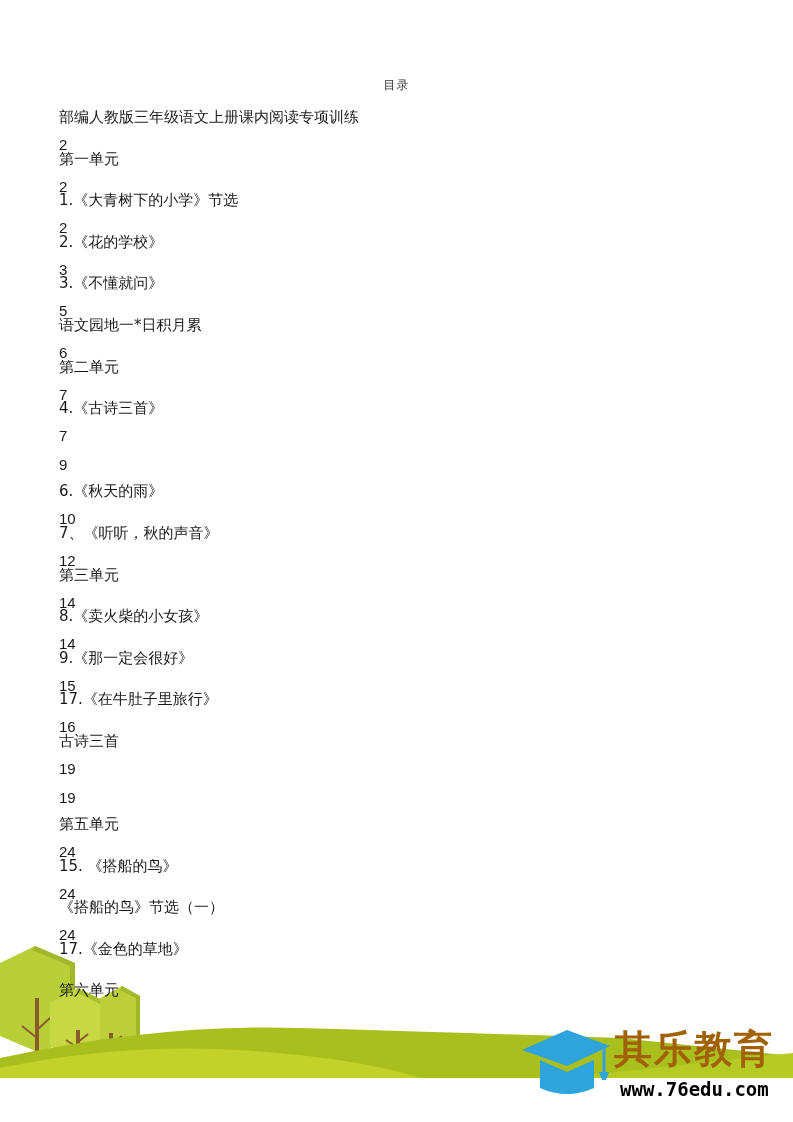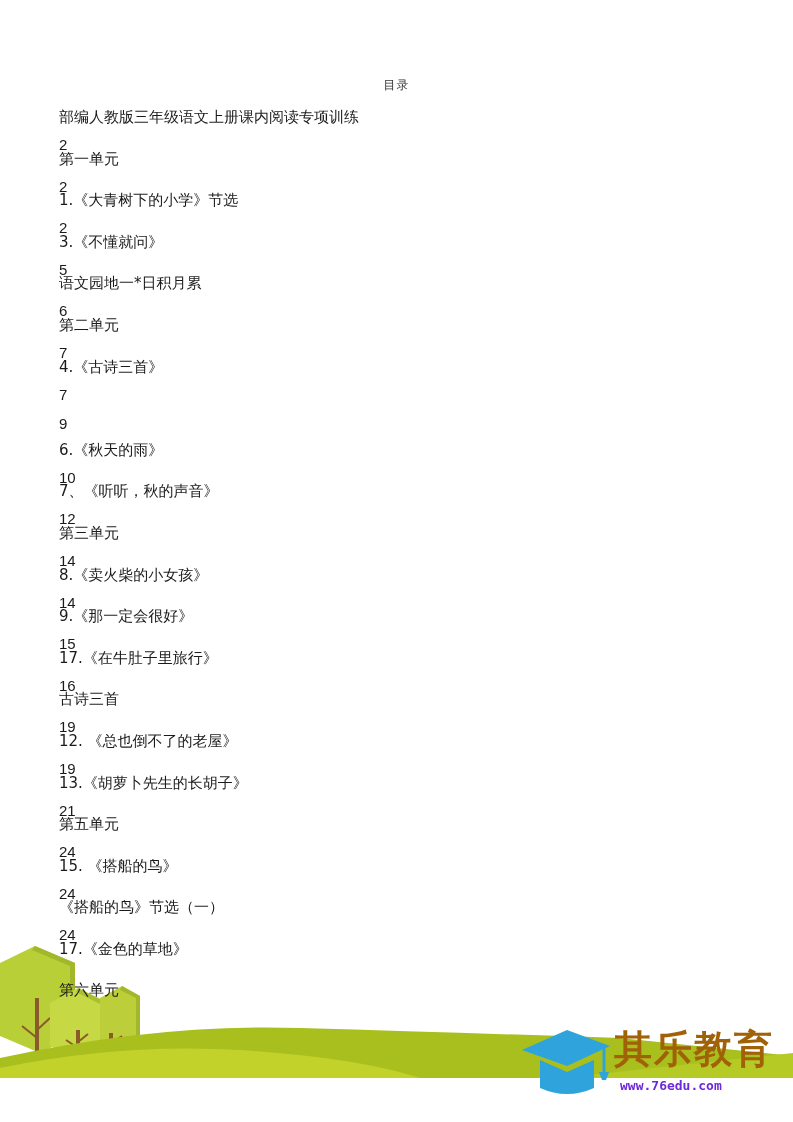--- a/index.html
+++ b/index.html
@@ -13,22 +13,22 @@
                font-size: 15px; white-space: nowrap; flex-direction: column; }
     .toc-label { flex: 0 0 auto; padding-right: 2px; position: relative; z-index: 2; }
     .toc-leader { flex: 1 1 auto; border-bottom: 2px dotted #333; height: 0; margin: 0 2px;
                   transform: translateY(-4px); }
     .toc-page { flex: 0 0 auto; font-family: "Liberation Sans", sans-serif; font-size: 15px;
                 text-align: right; min-width: 8px; }
     .deco { position: absolute; left: 0; bottom: 0; width: 793px; height: 160px; z-index: 1; pointer-events: none; }
     .logo { position: absolute; left: 510px; top: 1020px; width: 283px; height: 102px; z-index: 3; }
     .logo-cn { position: absolute; left: 104px; top: 4px; font-size: 38px; font-weight: bold;
                color: #a16207; letter-spacing: 2px; font-family: "DejaVu Sans", sans-serif; }
-    .logo-url { position: absolute; left: 110px; top: 58px; font-size: 13px; font-weight: bold;
-                color: #6d28d9; font-family: "DejaVu Sans Mono", monospace; letter-spacing: 0px; }
+    .logo-url { position: absolute; left: 110px; top: 58px; font-size: 19px; font-weight: bold;
+                color: #000000; font-family: "DejaVu Sans Mono", monospace; letter-spacing: 0px; }
   </style>
 </head>
 <body>
 
 <div class="page">
   <div class="toc-title">目录</div>
 
   <div class="toc">
     <div class="toc-row">
         <span class="toc-label">部编人教版三年级语文上册课内阅读专项训练</span>
@@ -37,20 +37,25 @@
       </div>
     <div class="toc-row">
         <span class="toc-label">第一单元</span>
         <span class="toc-leader"></span>
         <span class="toc-page">2</span>
       </div>
     <div class="toc-row">
         <span class="toc-label">1.《大青树下的小学》节选</span>
         <span class="toc-leader"></span>
         <span class="toc-page">2</span>
+      </div>
+    <div class="toc-row">
+        <span class="toc-label">2.《花的学校》</span>
+        <span class="toc-leader"></span>
+        <span class="toc-page">3</span>
       </div>
     <div class="toc-row">
         <span class="toc-label">3.《不懂就问》</span>
         <span class="toc-leader"></span>
         <span class="toc-page">5</span>
       </div>
     <div class="toc-row">
         <span class="toc-label">语文园地一*日积月累</span>
         <span class="toc-leader"></span>
         <span class="toc-page">6</span>
@@ -98,28 +103,22 @@
         <span class="toc-label">17.《在牛肚子里旅行》</span>
         <span class="toc-leader"></span>
         <span class="toc-page">16</span>
       </div>
     <div class="toc-row">
         <span class="toc-label">古诗三首</span>
         <span class="toc-leader"></span>
         <span class="toc-page">19</span>
       </div>
     <div class="toc-row">
-        <span class="toc-label">12. 《总也倒不了的老屋》</span>
         <span class="toc-leader"></span>
         <span class="toc-page">19</span>
-      </div>
-    <div class="toc-row">
-        <span class="toc-label">13.《胡萝卜先生的长胡子》</span>
-        <span class="toc-leader"></span>
-        <span class="toc-page">21</span>
       </div>
     <div class="toc-row">
         <span class="toc-label">第五单元</span>
         <span class="toc-leader"></span>
         <span class="toc-page">24</span>
       </div>
     <div class="toc-row">
         <span class="toc-label">15. 《搭船的鸟》</span>
         <span class="toc-leader"></span>
         <span class="toc-page">24</span>

